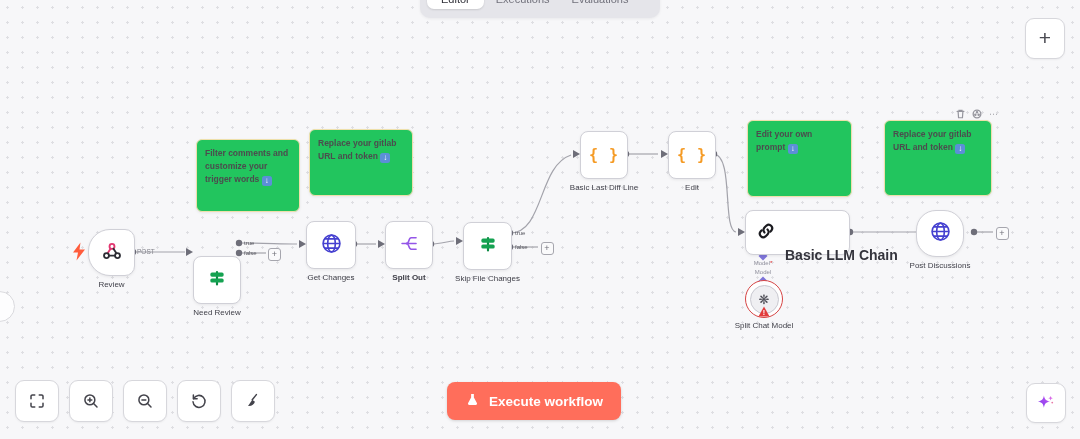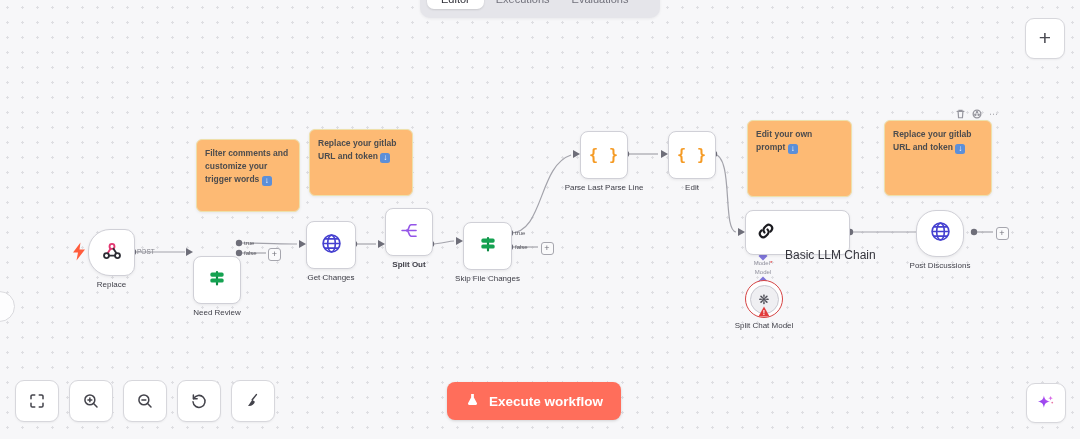--- a/index.html
+++ b/index.html
@@ -33,41 +33,41 @@
     display:flex;align-items:center;justify-content:center;z-index:3;
     box-shadow:0 1px 3px rgba(0,0,0,.07);
   }
   .node.trigger{border-radius:22px 10px 10px 22px;}
   .nlabel{
     position:absolute;top:calc(100% + 5px);left:50%;transform:translateX(-50%);
     font-size:8px;color:#41414a;white-space:nowrap;
   }
   .codeglyph{font-family:"DejaVu Sans Mono", monospace;font-weight:bold;font-size:15px;color:#f59a23;letter-spacing:1px;}
   .llm-node{justify-content:flex-start;padding:0 10px;box-sizing:border-box;gap:9px;}
-  .llm-title{font-size:12px;font-weight:normal;color:#34343c;white-space:nowrap;margin-top:44px;}
+  .llm-title{font-size:14px;font-weight:bold;color:#34343c;white-space:nowrap;margin-top:44px;}
   .circle-node{
     position:absolute;width:36px;height:36px;border-radius:50%;
     border:1.5px solid #d64545;background:#fff;display:flex;align-items:center;justify-content:center;z-index:3;
   }
   .circle-inner{width:27px;height:27px;border-radius:50%;background:#efeff2;border:1px solid #c9c9d1;
     display:flex;align-items:center;justify-content:center;font-size:13px;color:#4e4e57;}
   .warn-badge{position:absolute;left:50%;transform:translateX(-50%);bottom:-4px;z-index:4;}
   
   .portlabel{position:absolute;font-size:6px;color:#56565e;z-index:4;line-height:7px;}
   .edgelabel{position:absolute;font-size:6.5px;color:#83838b;z-index:2;line-height:7px;}
   .modellabel{position:absolute;font-size:6px;color:#8f8f9c;z-index:4;line-height:7px;transform:translateX(-50%);white-space:nowrap;}
   .modellabel .req{color:#e02424;}
   
   .plus-chip{
     position:absolute;width:11px;height:11px;border:1px solid #a6a6ae;border-radius:3px;
     background:#fafafb;color:#6f6f78;font-size:9px;line-height:10px;text-align:center;z-index:3;cursor:pointer;
   }
   
   .sticky{
-    position:absolute;background:#fdba74;border:1px solid #eee0ab;border-radius:6px;
+    position:absolute;background:#22c55e;border:1px solid #eee0ab;border-radius:6px;
     padding:7px 8px;box-sizing:border-box;z-index:2;
     font-size:8.5px;font-weight:bold;color:#4c4c4e;line-height:1.5;
     box-shadow:0 1px 3px rgba(0,0,0,.07);
   }
   .dn{
     display:inline-flex;width:10px;height:10px;background:#5c8fd8;border-radius:2.5px;
     color:#fff;font-size:8px;font-weight:bold;align-items:center;justify-content:center;vertical-align:-1.5px;
   }
   .sticky-toolbar{position:absolute;left:956px;top:105px;display:flex;gap:7px;align-items:center;z-index:4;}
   .sticky-toolbar svg{stroke:#96969e;fill:none;stroke-width:1.6;stroke-linecap:round;}
@@ -191,21 +191,21 @@
   <span>
     <svg width="22" height="22" viewBox="0 0 24 24" fill="none" stroke-width="2" stroke-linecap="round">
       <circle cx="12" cy="7" r="2.7" stroke="#e23670"></circle>
       <path d="M10.4 9.6 L7.4 14.3" stroke="#e23670"></path>
       <circle cx="6" cy="17" r="2.7" stroke="#2d2e35"></circle>
       <circle cx="18" cy="17" r="2.7" stroke="#2d2e35"></circle>
       <path d="M13.6 9.6 L16.6 14.3" stroke="#2d2e35"></path>
       <path d="M8.8 17 H15.2" stroke="#2d2e35"></path>
     </svg>
   </span>
-  <div class="nlabel">Replace</div>
+  <div class="nlabel">Review</div>
 </div>
 
 <div class="node" style="left:193px;top:228px;width:46px;height:46px;margin-top:28px;">
   <span>
     <svg width="20" height="20" viewBox="0 0 24 24">
       <rect x="10.7" y="3.5" width="2.6" height="17.5" rx="1.3" fill="#0d8a44"></rect>
       <rect x="4" y="5.5" width="16" height="5" rx="2" fill="#15a251"></rect>
       <rect x="4" y="12.5" width="16" height="5" rx="2" fill="#15a251"></rect>
     </svg>
   </span>
@@ -216,21 +216,21 @@
   <span>
     <svg width="23" height="23" viewBox="0 0 24 24" fill="none" stroke="#4540d0" stroke-width="1.7">
       <circle cx="12" cy="12" r="8.8"></circle>
         <ellipse cx="12" cy="12" rx="4" ry="8.8"></ellipse>
       <path d="M3.2 12 H20.8 M4.6 7.2 H19.4 M4.6 16.8 H19.4"></path>
     </svg>
   </span>
   <div class="nlabel">Get Changes</div>
 </div>
 
-<div class="node" style="left:385px;top:208px;width:46px;height:46px;font-weight:bold;">
+<div class="node" style="left:385px;top:221px;width:46px;height:46px;font-weight:bold;">
   <span>
     <svg width="21" height="21" viewBox="0 0 24 24" fill="none" stroke="#9455e8" stroke-width="1.8" stroke-linecap="round">
       <path d="M3.5 12 H8.5"></path>
       <path d="M8.5 12 C12 12 10.5 5.5 14 5.5 H19.5"></path>
       <path d="M8.5 12 H19.5"></path>
       <path d="M8.5 12 C12 12 10.5 18.5 14 18.5 H19.5"></path>
     </svg>
   </span>
   <div class="nlabel">Split Out</div>
 </div>
@@ -241,21 +241,21 @@
       <rect x="10.7" y="3.5" width="2.6" height="17.5" rx="1.3" fill="#0d8a44"></rect>
       <rect x="4" y="5.5" width="16" height="5" rx="2" fill="#15a251"></rect>
       <rect x="4" y="12.5" width="16" height="5" rx="2" fill="#15a251"></rect>
     </svg>
   </span>
   <div class="nlabel">Skip File Changes</div>
 </div>
 
 <div class="node" style="left:580px;top:131px;width:46px;height:46px;">
   <span class="codeglyph">{ }</span>
-  <div class="nlabel">Parse Last Parse Line</div>
+  <div class="nlabel">Basic Last Diff Line</div>
 </div>
 
 <div class="node" style="left:668px;top:131px;width:46px;height:46px;">
   <span class="codeglyph">{ }</span>
   <div class="nlabel">Edit</div>
 </div>
 
 <div class="node llm-node" style="left:745px;top:210px;width:105px;height:45px;">
   <span>
     <svg width="20" height="20" viewBox="0 0 24 24" fill="none" stroke="#1b1b20" stroke-width="2.6" stroke-linecap="round">

